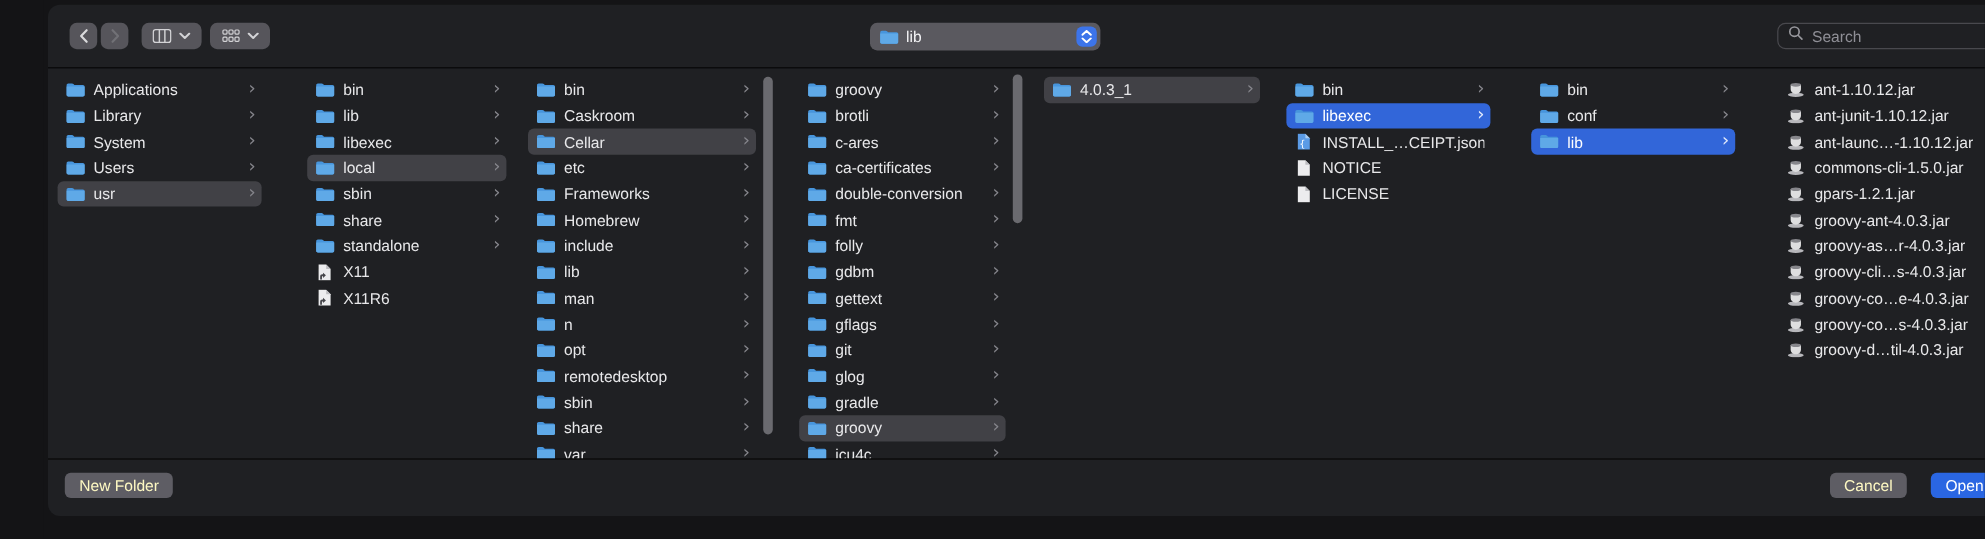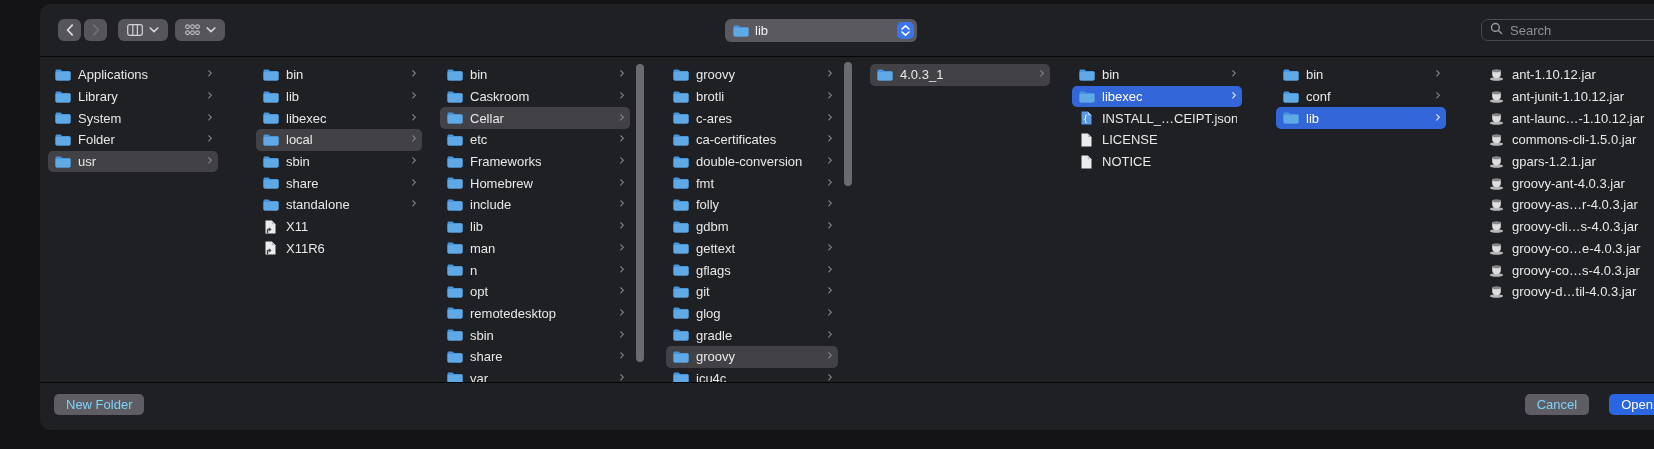--- a/index.html
+++ b/index.html
@@ -37,21 +37,21 @@
   .lbl{flex:1;font-size:13px;color:#e8e8ea;white-space:nowrap;overflow:hidden;}
   .row.sel-blue .lbl{color:#ffffff;}
   .chev{flex:none;font-family:"DejaVu Sans",sans-serif;font-size:15px;line-height:1;
         color:#86868c;margin-top:-2px;}
   .row.sel-blue .chev{color:#e2eafb;}
   .thumb{position:absolute;width:8px;border-radius:4px;background:#6a6a6f;}
 
   
   .footer{position:absolute;left:0;right:0;top:378px;height:48px;border-top:1px solid #070708;
           display:flex;align-items:center;padding:0 21px 4px 14px;box-sizing:border-box;}
-  .btn{height:21px;border-radius:5px;background:#5e5d64;color:#7dd3fc;font-size:13px;
+  .btn{height:21px;border-radius:5px;background:#5e5d64;color:#fef9c3;font-size:13px;
        display:flex;align-items:center;justify-content:center;padding:0 12px;box-sizing:border-box;}
   .btn.primary{background:#2a66e2;color:#ffffff;}
   .spacer{flex:1;}
   .gap20{width:20px;flex:none;}
 </style>
 </head>
 <body>
 
 <div class="page">
   <div class="dialog">
@@ -167,21 +167,21 @@
               <span class="lbl">System</span>
               <span class="chev">›</span>
             </div>
             <div class="row">
               <span class="icn">
                 <svg width="16" height="12" viewBox="0 0 16 12">
                   <path d="M0.5 2 C0.5 1.2 1.1 0.6 1.9 0.6 H5 C5.5 0.6 5.9 0.8 6.2 1.1 L7 1.9 H14.1 C14.9 1.9 15.5 2.5 15.5 3.3 V10 C15.5 10.8 14.9 11.4 14.1 11.4 H1.9 C1.1 11.4 0.5 10.8 0.5 10 Z" fill="#4795dc"></path>
                   <path d="M0.5 3 H15.5 V10 C15.5 10.8 14.9 11.4 14.1 11.4 H1.9 C1.1 11.4 0.5 10.8 0.5 10 Z" fill="#5fa9e7"></path>
                 </svg>
               </span>
-              <span class="lbl">Folder</span>
+              <span class="lbl">Users</span>
               <span class="chev">›</span>
             </div>
             <div class="row sel-gray">
               <span class="icn">
                 <svg width="16" height="12" viewBox="0 0 16 12">
                   <path d="M0.5 2 C0.5 1.2 1.1 0.6 1.9 0.6 H5 C5.5 0.6 5.9 0.8 6.2 1.1 L7 1.9 H14.1 C14.9 1.9 15.5 2.5 15.5 3.3 V10 C15.5 10.8 14.9 11.4 14.1 11.4 H1.9 C1.1 11.4 0.5 10.8 0.5 10 Z" fill="#4795dc"></path>
                   <path d="M0.5 3 H15.5 V10 C15.5 10.8 14.9 11.4 14.1 11.4 H1.9 C1.1 11.4 0.5 10.8 0.5 10 Z" fill="#5fa9e7"></path>
                 </svg>
               </span>
               <span class="lbl">usr</span>
@@ -639,30 +639,30 @@
               </span>
               <span class="lbl">INSTALL_…CEIPT.json</span>
             </div>
             <div class="row">
               <span class="icn">
                 <svg width="11" height="14" viewBox="0 0 11 14">
                   <path d="M0.5 0.5 H6.8 L10.5 4.2 V13.5 H0.5 Z" fill="#ececee"></path>
                   <path d="M6.8 0.5 L10.5 4.2 H6.8 Z" fill="#bcbcc0"></path>
                 </svg>
               </span>
-              <span class="lbl">LICENSE</span>
+              <span class="lbl">NOTICE</span>
             </div>
             <div class="row">
               <span class="icn">
                 <svg width="11" height="14" viewBox="0 0 11 14">
                   <path d="M0.5 0.5 H6.8 L10.5 4.2 V13.5 H0.5 Z" fill="#ececee"></path>
                   <path d="M6.8 0.5 L10.5 4.2 H6.8 Z" fill="#bcbcc0"></path>
                 </svg>
               </span>
-              <span class="lbl">NOTICE</span>
+              <span class="lbl">LICENSE</span>
             </div>
           </div>
         </div>
         <div class="pane" style="left: 1230px; width: 182px;">
           <div class="list" style="padding-right: 6px;">
             <div class="row">
               <span class="icn">
                 <svg width="16" height="12" viewBox="0 0 16 12">
                   <path d="M0.5 2 C0.5 1.2 1.1 0.6 1.9 0.6 H5 C5.5 0.6 5.9 0.8 6.2 1.1 L7 1.9 H14.1 C14.9 1.9 15.5 2.5 15.5 3.3 V10 C15.5 10.8 14.9 11.4 14.1 11.4 H1.9 C1.1 11.4 0.5 10.8 0.5 10 Z" fill="#4795dc"></path>
                   <path d="M0.5 3 H15.5 V10 C15.5 10.8 14.9 11.4 14.1 11.4 H1.9 C1.1 11.4 0.5 10.8 0.5 10 Z" fill="#5fa9e7"></path>

